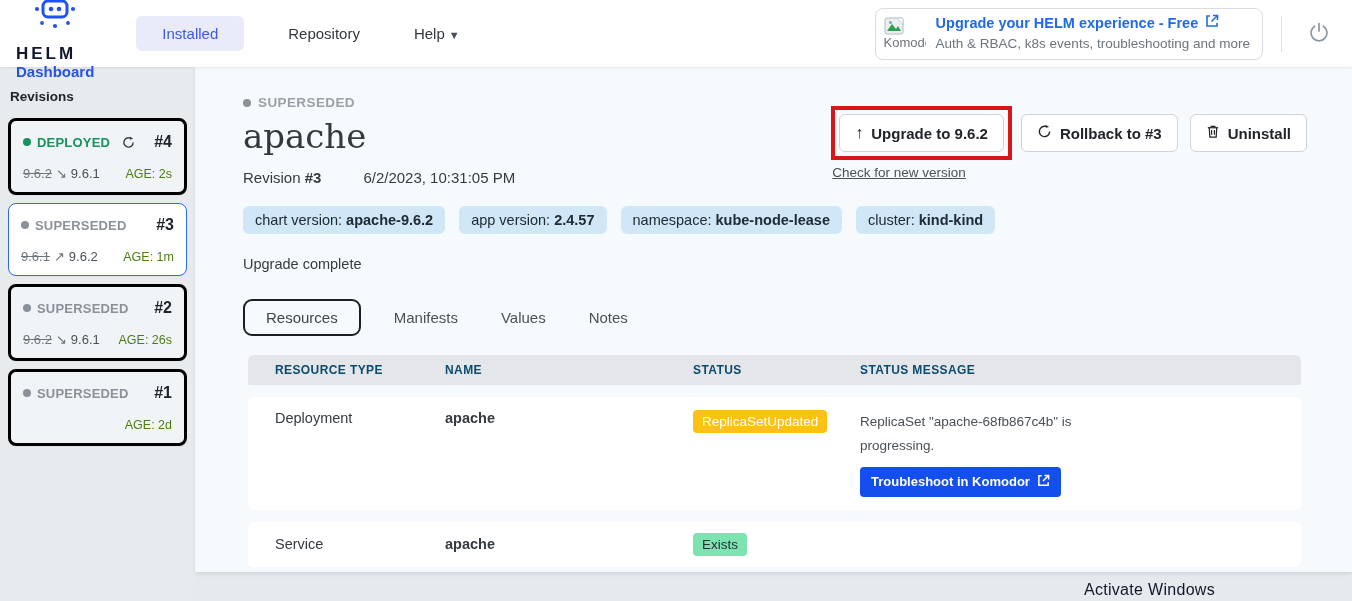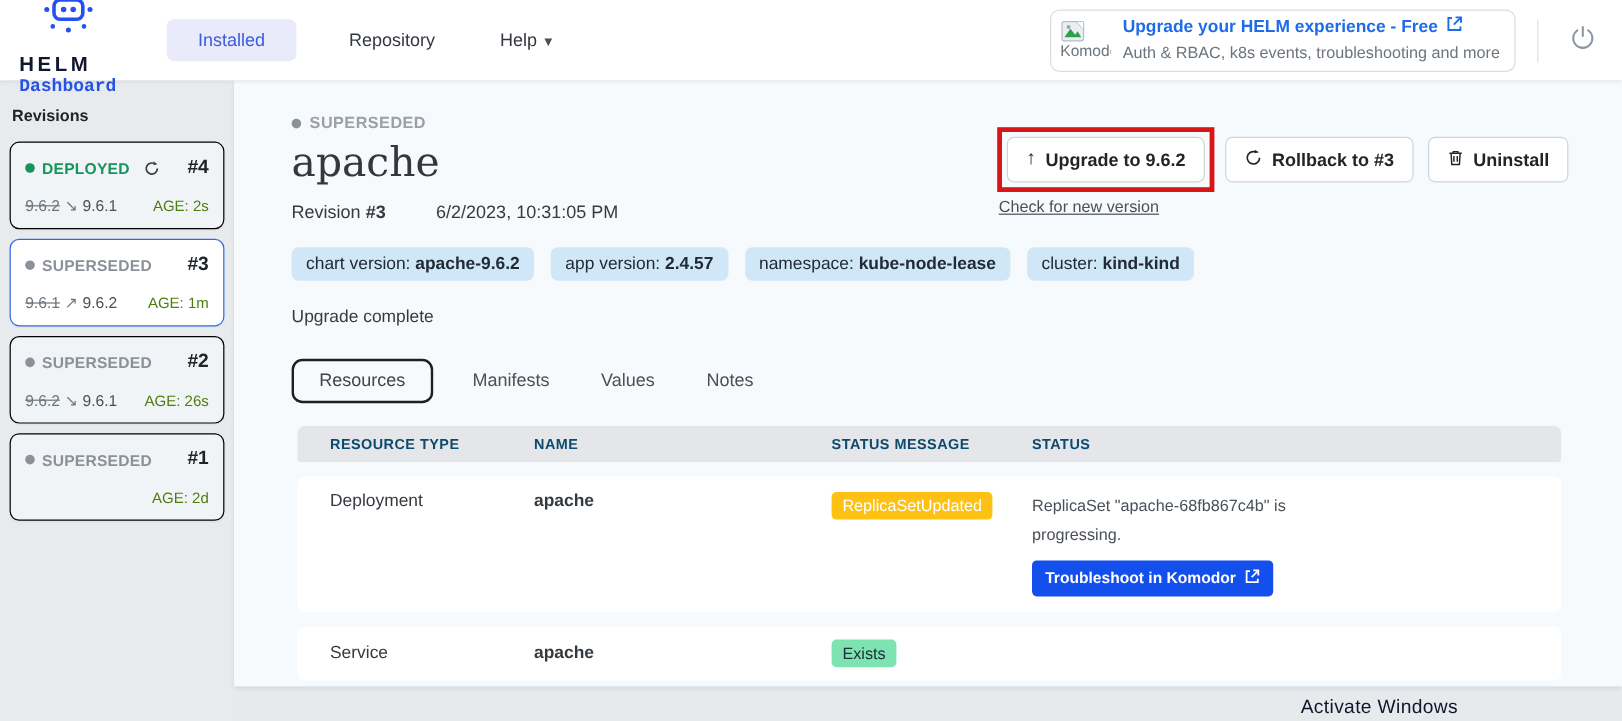--- a/index.html
+++ b/index.html
@@ -15,21 +15,21 @@
   .topbar {
     height: 67px; background: #ffffff;
     display: flex; align-items: center;
     padding: 0 14px 0 16px;
     box-shadow: 0 1px 3px rgba(0,0,0,.08);
     position: relative; z-index: 5;
   }
   .logo { display: flex; align-items: center; gap: 9px; cursor: pointer; flex-direction: column; }
   .logo-text { display: flex; flex-direction: column; line-height: 1.15; }
   .logo-title { font-weight: bold; font-size: 17px; letter-spacing: 3px; color: #10172e; }
-  .logo-sub   { font-weight: bold; font-size: 15px; color: #2453e6; font-family: Liberation Mono, monospace; }
+  .logo-sub   { font-weight: bold; font-size: 15px; color: #2453e6; }
 
   .nav { display: flex; align-items: center; margin-left: 42px; gap: 34px; }
   .nav-item { font-size: 15px; color: #32383e; padding: 9px 10px; cursor: pointer; white-space: nowrap; }
   .nav-item.active { background: #e9ebfa; color: #3b5bdb; border-radius: 6px; padding: 9px 26px; }
   .caret { font-size: 11px; color: #495057; margin-left: 4px; }
 
   .banner {
     margin-left: auto; display: flex; align-items: center; gap: 10px;
     border: 1px solid #d9dde1; border-radius: 8px;
     background: #fff; padding: 5px 12px 5px 8px; height: 52px; cursor: pointer;
@@ -42,21 +42,21 @@
   .vdiv { width: 1px; height: 36px; background: #dee2e6; margin: 0 18px; }
   .power-btn { cursor: pointer; display: flex; align-items: center; padding: 4px 8px; }
 
   
   .layout { display: flex; height: 534px; }
   .sidebar {
     width: 195px; background: #e8ebee; padding: 14px 8px 0 8px; flex-shrink: 0;
   }
   .sidebar-title { font-size: 13.5px; font-weight: bold; color: #212529; margin: 8px 0 14px 2px; }
   .rev-card {
-    background: #f1f4f6; border: 1px solid #000000; border-radius: 8px;
+    background: #f1f4f6; border: 3px solid #000000; border-radius: 8px;
     padding: 12px 12px 11px 12px; margin-bottom: 8px; cursor: pointer;
     box-shadow: 0 1px 1px rgba(0,0,0,.03);
   }
   .rev-card.selected { background: #ffffff; border: 1px solid #2e6be5; }
   .rev-row1 { display: flex; align-items: center; }
   .rev-status { font-size: 13px; font-weight: bold; letter-spacing: .2px; display: flex; align-items: center; gap: 6px; }
   .rev-status.deployed { color: #17935d; }
   .rev-status.superseded { color: #8a9199; }
   .dot { width: 8px; height: 8px; border-radius: 50%; display: inline-block; }
   .dot.green { background: #17935d; }
@@ -298,22 +298,22 @@
         <span class="tab active">Resources</span>
         <span class="tab">Manifests</span>
         <span class="tab">Values</span>
         <span class="tab">Notes</span>
       </div>
 
       <div class="table">
         <div class="grid thead">
           <span>RESOURCE TYPE</span>
           <span>NAME</span>
+          <span>STATUS</span>
           <span>STATUS MESSAGE</span>
-          <span>STATUS</span>
         </div>
 
         <div class="grid trow">
           <span>Deployment</span>
           <span class="cell-name">apache</span>
           <span><span class="pill amber">ReplicaSetUpdated</span></span>
           <span>
             <div class="msg">
               <div>ReplicaSet "apache-68fb867c4b" is</div>
               <div>progressing.</div>

